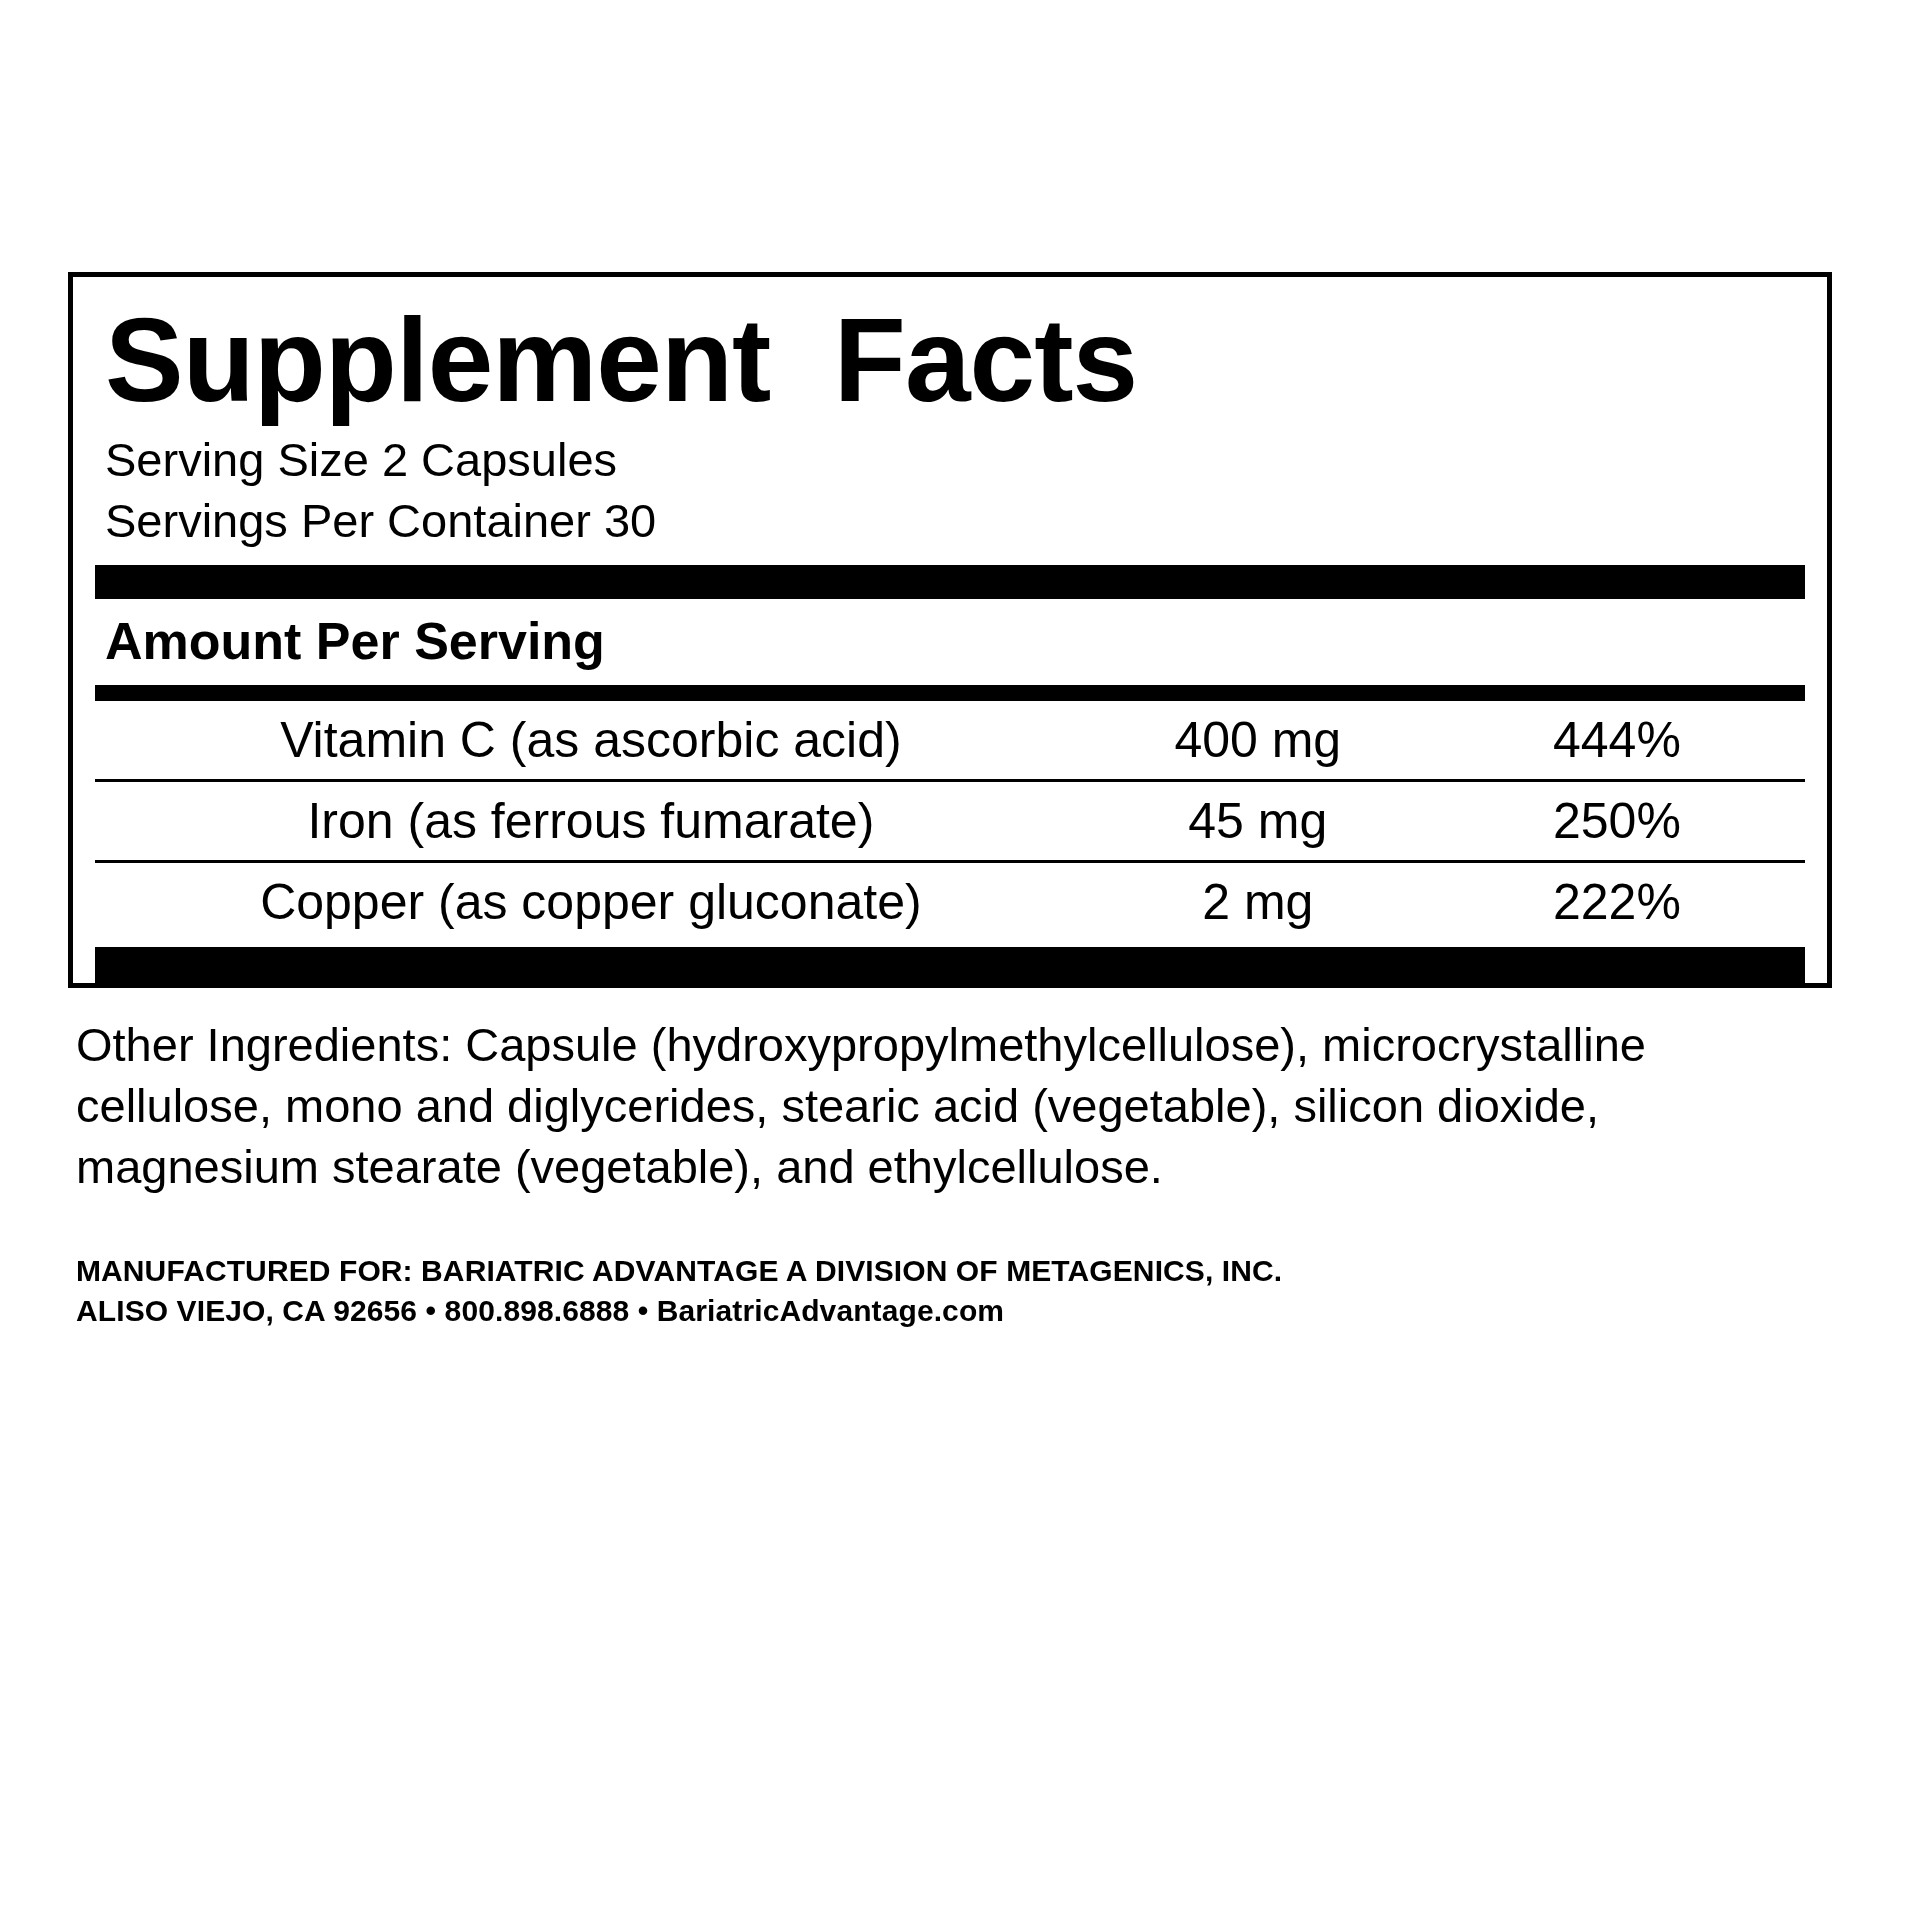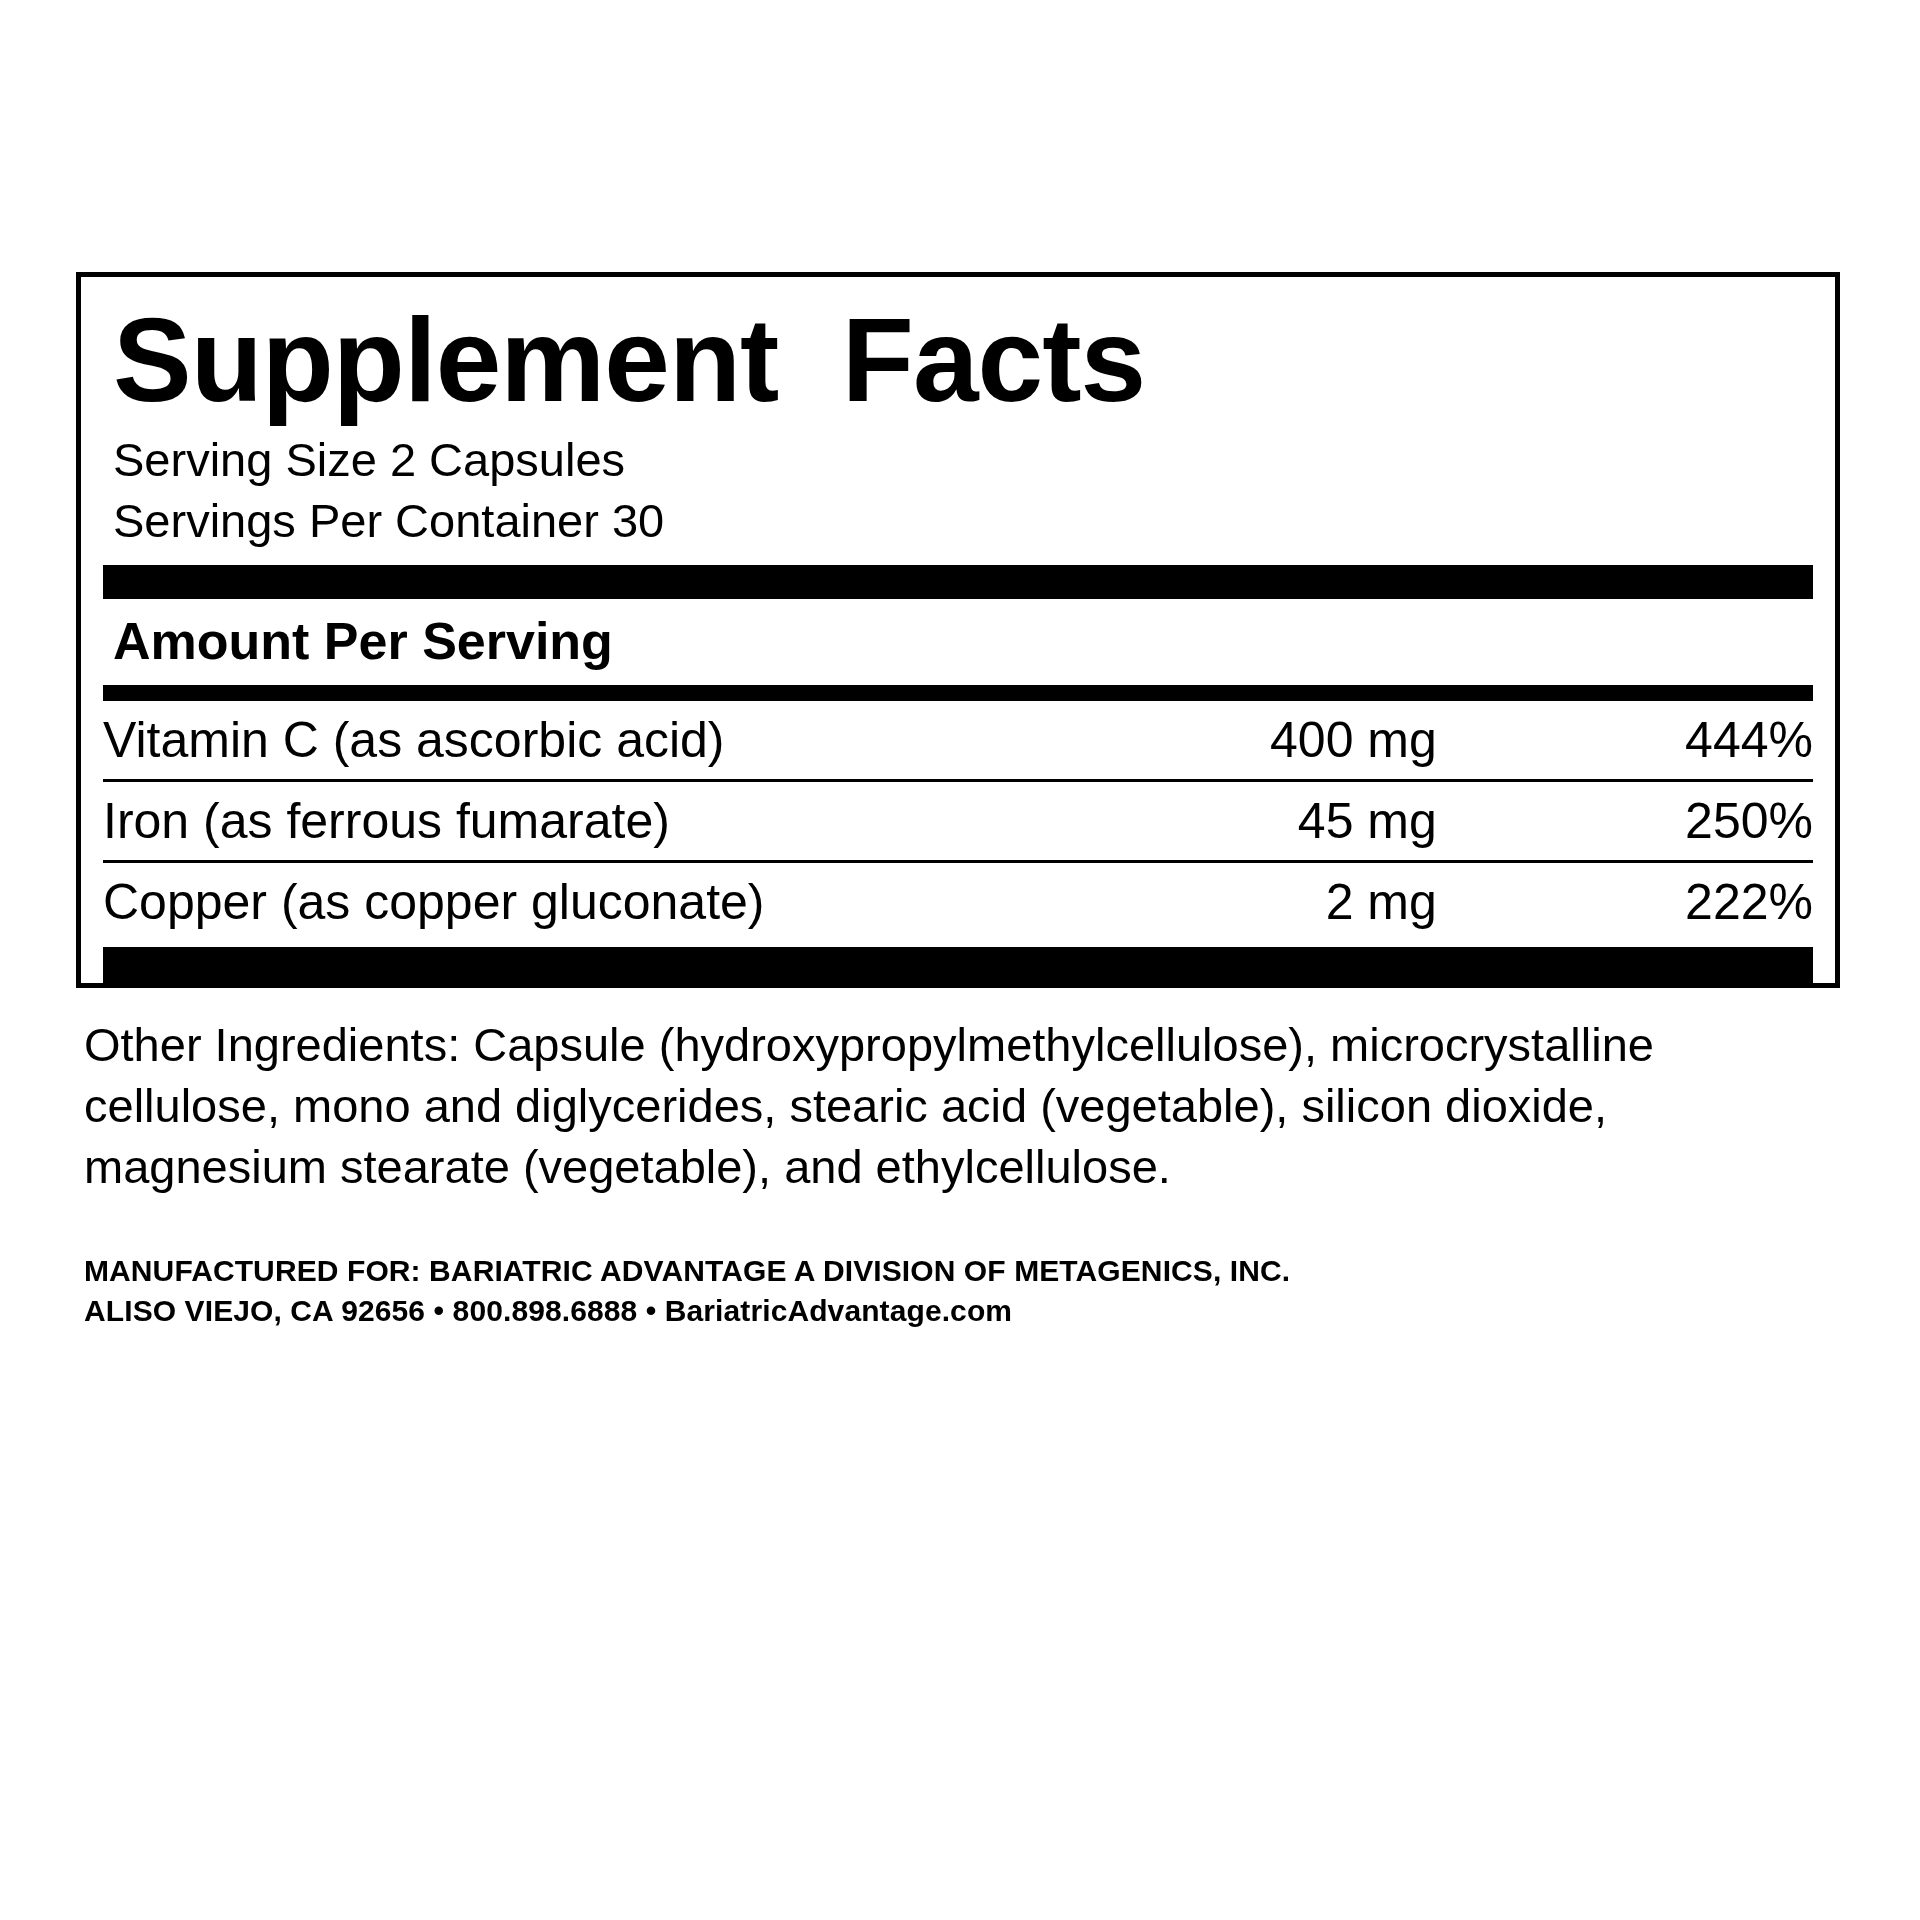--- a/index.html
+++ b/index.html
@@ -11,21 +11,21 @@
     width: 1920px;
     height: 1920px;
     font-family: "Liberation Sans", sans-serif;
     color: #000000;
     position: relative;
     overflow: hidden;
   }
 
   .panel {
     position: absolute;
-    left: 76px;
+    left: 68px;
     top: 272px;
     width: 1764px;
     box-sizing: border-box;
   }
 
   
   .facts-box {
     border: 5px solid #000;
     box-sizing: border-box;
     padding: 10px 22px 0 22px;
@@ -74,20 +74,21 @@
 
   table.nutrients {
     width: 100%;
     border-collapse: collapse;
     font-size: 50px;
   }
   table.nutrients td {
     border-bottom: 3px solid #000;
     padding: 10px 0 10px 0;
     vertical-align: baseline;
+    text-align: center;
   }
   table.nutrients tr:last-child td {
     border-bottom: none;
   }
   td.name {
     text-align: left;
     padding-left: 10px;
     width: 58%;
   }
   td.amount {

